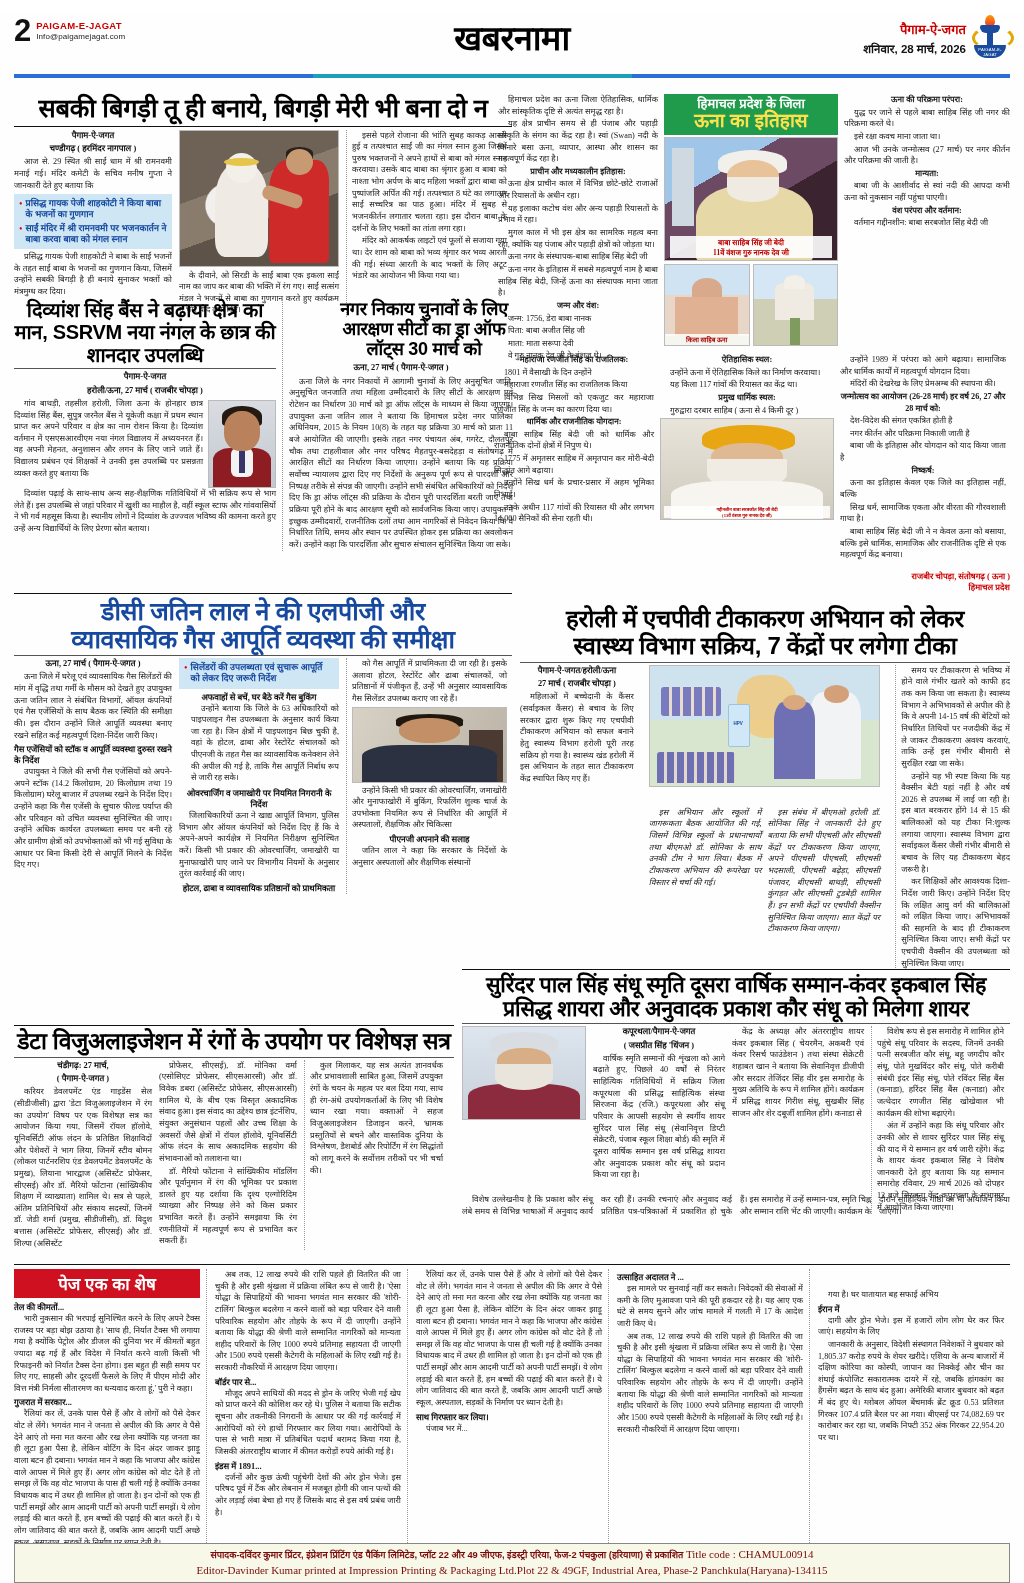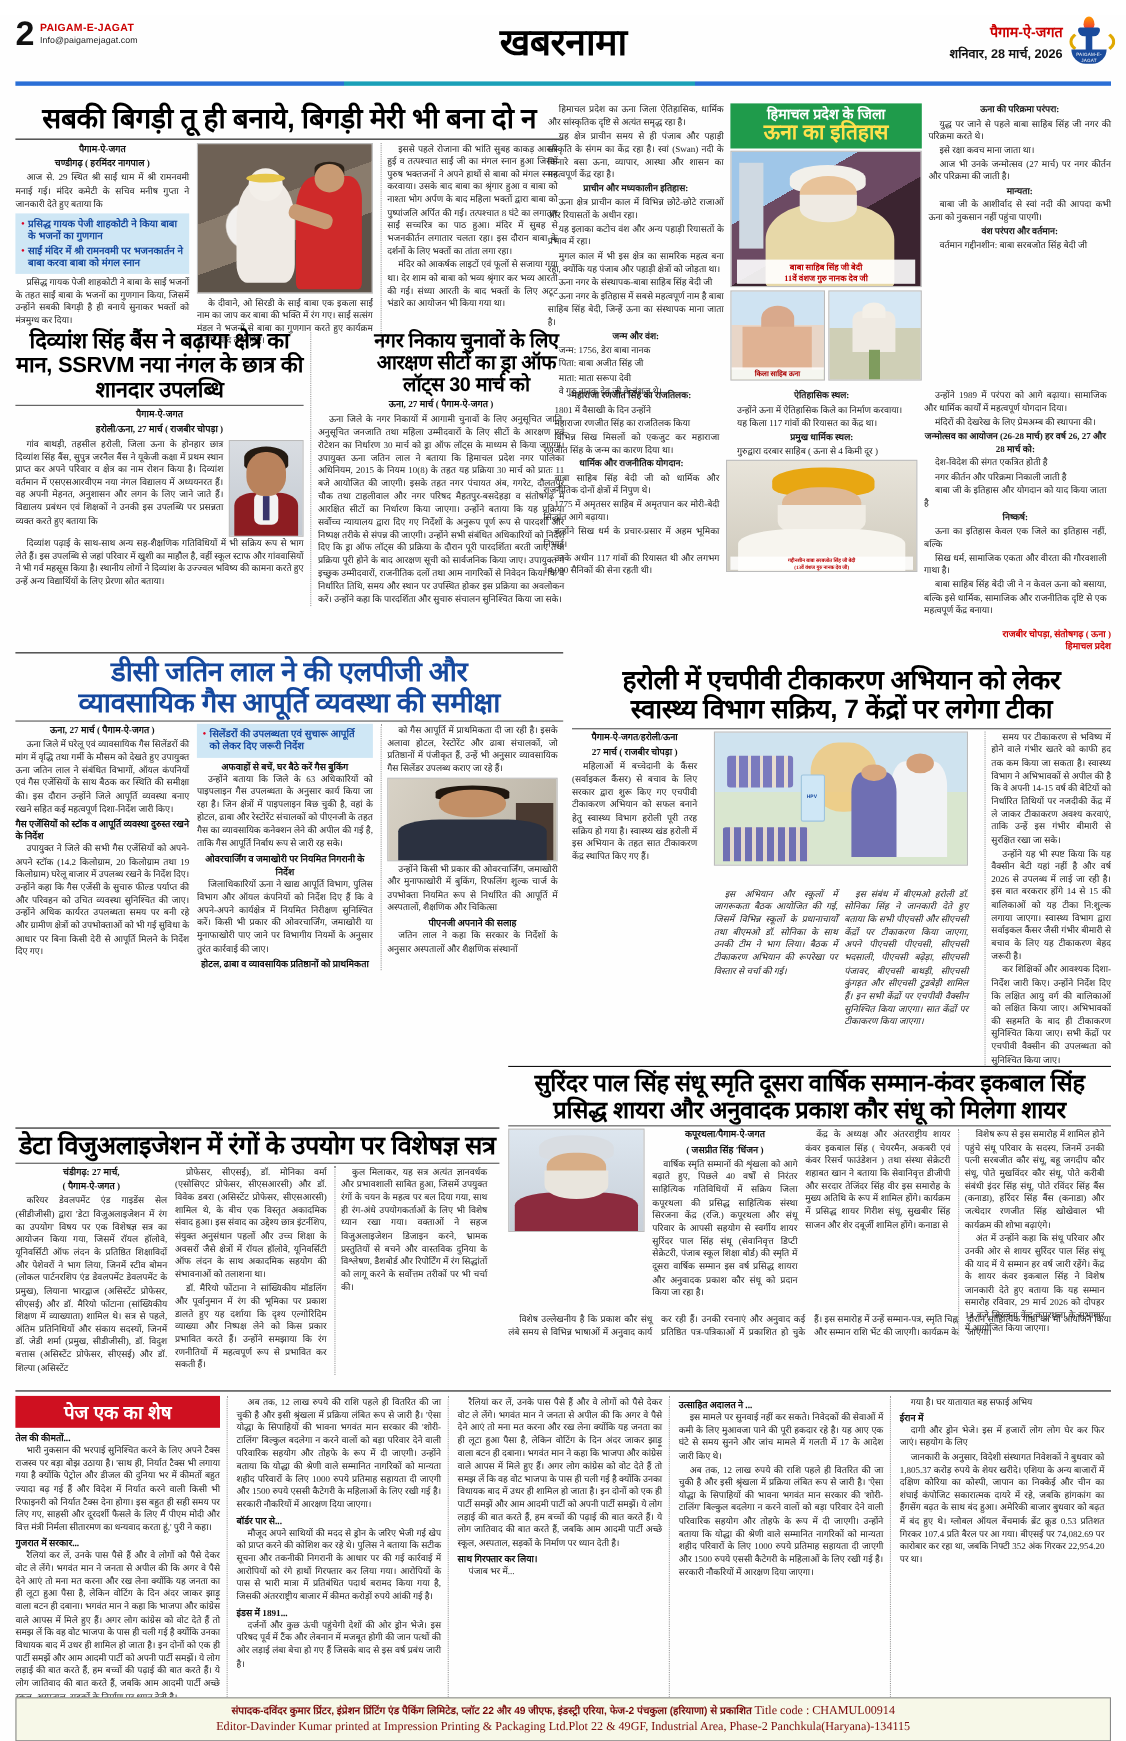--- a/index.html
+++ b/index.html
@@ -388,21 +388,21 @@
       </div>
       <div style="width:160px;">
         <div class="blue-box">
           <div style="display:flex;gap:3px;">
               <span class="bullet">•</span>
             <span class="btxt">सिलेंडरों की उपलब्धता एवं सुचारू आपूर्ति को लेकर दिए जरूरी निर्देश</span>
             </div>
         </div>
         <div class="sub">अफवाहों से बचें, घर बैठे करें गैस बुकिंग</div>
         <div style="display:flex;gap:4px;">
-          <div class="body" style="flex:1;">
+          <div class="body" style="flex:1;margin-left:12px;">
               <p>उन्होंने बताया कि जिले के 63 अधिकारियों को पाइपलाइन गैस उपलब्धता के अनुसार कार्य किया जा रहा है। जिन क्षेत्रों में पाइपलाइन बिछ चुकी है, वहां के होटल, ढाबा और रेस्टोरेंट संचालकों को पीएनजी के तहत गैस का व्यावसायिक कनेक्शन लेने की अपील की गई है, ताकि गैस आपूर्ति निर्बाध रूप से जारी रह सके।</p>
             </div>
         </div>
         <div class="sub">ओवरचार्जिंग व जमाखोरी पर नियमित निगरानी के निर्देश</div>
         <div class="body">
             <p>जिलाधिकारियों ऊना ने खाद्य आपूर्ति विभाग, पुलिस विभाग और ऑयल कंपनियों को निर्देश दिए हैं कि वे अपने-अपने कार्यक्षेत्र में नियमित निरीक्षण सुनिश्चित करें। किसी भी प्रकार की ओवरचार्जिंग, जमाखोरी या मुनाफाखोरी पाए जाने पर विभागीय नियमों के अनुसार तुरंत कार्रवाई की जाए।</p>
           </div>
         <div class="sub">होटल, ढाबा व व्यावसायिक प्रतिष्ठानों को प्राथमिकता</div>
       </div>
       <div style="width:160px;" class="sep">
@@ -584,21 +584,21 @@
       <div style="width:186px;border-right:1px dotted #999;padding-right:6px;">
         <div class="subl">उत्साहित अदालत ने ...</div>
         <div class="body">
             <p>इस मामले पर सुनवाई नहीं कर सकते। निवेदकों की सेवाओं में कमी के लिए मुआवजा पाने की पूरी हकदार रहे है। यह आए एक घंटे से समय सुनने और जांच मामले में गलती में 17 के आदेश जारी किए थे।</p>
           </div>
         <div class="body">
             <p>अब तक, 12 लाख रुपये की राशि पहले ही वितरित की जा चुकी है और इसी श्रृंखला में प्रक्रिया लंबित रूप से जारी है। 'ऐसा योद्धा के सिपाहियों की भावना भगवंत मान सरकार की 'शोरी-टालिंग' बिल्कुल बदलेगा न करने वालों को बड़ा परिवार देने वाली परिवारिक सहयोग और तोहफे के रूप में दी जाएगी। उन्होंने बताया कि योद्धा की श्रेणी वाले सम्मानित नागरिकों को मान्यता शहीद परिवारों के लिए 1000 रुपये प्रतिमाह सहायता दी जाएगी और 1500 रुपये एससी कैटेगरी के महिलाओं के लिए रखी गई है। सरकारी नौकरियों में आरक्षण दिया जाएगा।</p>
           </div>
       </div>
 
-      <div style="width:186px;">
+      <div style="width:186px;margin-top:20px;">
         <div class="body">
             <p>गया है। घर यातायात बह सफाई अभिय</p>
           </div>
         <div class="subl">ईरान में</div>
         <div class="body">
             <p>दागी और ड्रोन भेजे। इस में हजारों लोग लोग घेर कर फिर जाएं। सहयोग के लिए</p>
           </div>
         <div class="body">
             <p>जानकारी के अनुसार, विदेशी संस्थागत निवेशकों ने बुधवार को 1,805.37 करोड़ रुपये के शेयर खरीदे। एशिया के अन्य बाजारों में दक्षिण कोरिया का कोस्पी, जापान का निक्केई और चीन का शंघाई कंपोजिट सकारात्मक दायरे में रहे, जबकि हांगकांग का हैंगसेंग बढ़त के साथ बंद हुआ। अमेरिकी बाजार बुधवार को बढ़त में बंद हुए थे। ग्लोबल ऑयल बेंचमार्क ब्रेंट क्रूड 0.53 प्रतिशत गिरकर 107.4 प्रति बैरल पर आ गया। बीएसई पर 74,082.69 पर कारोबार कर रहा था, जबकि निफ्टी 352 अंक गिरकर 22,954.20 पर था।</p>
           </div>

